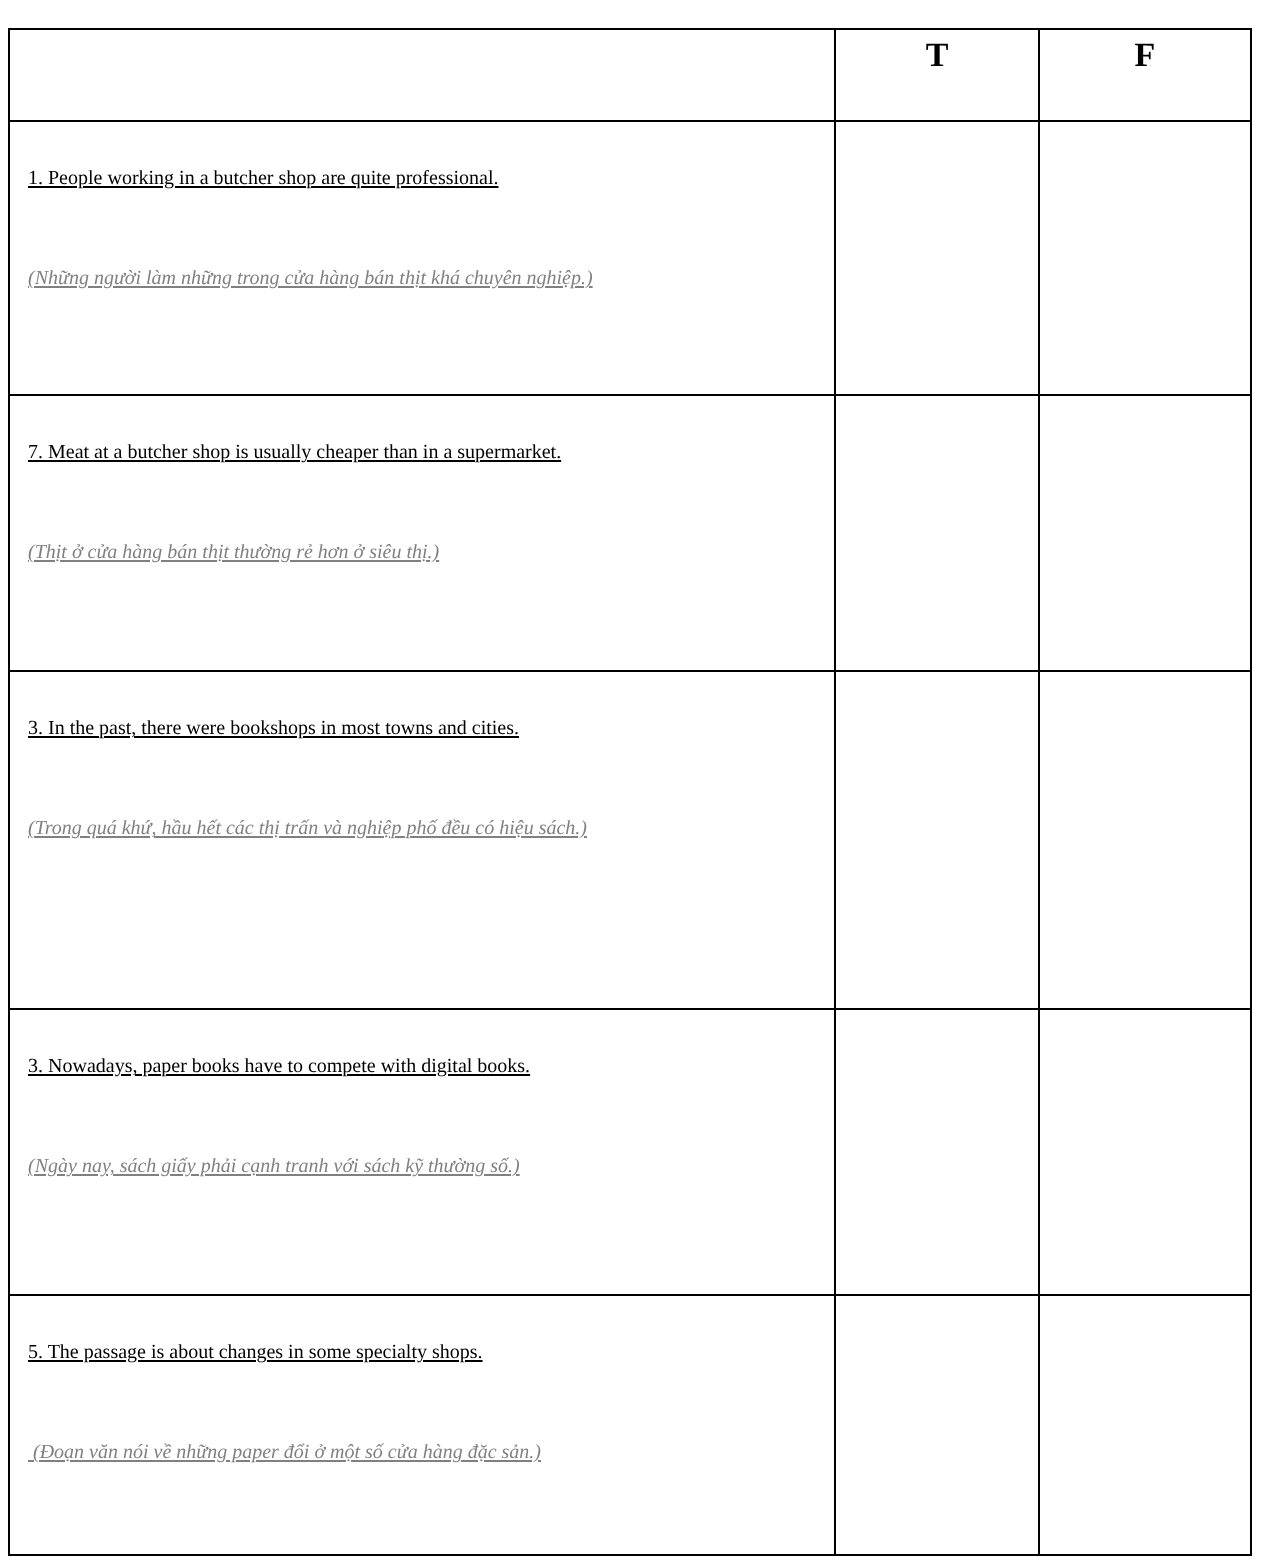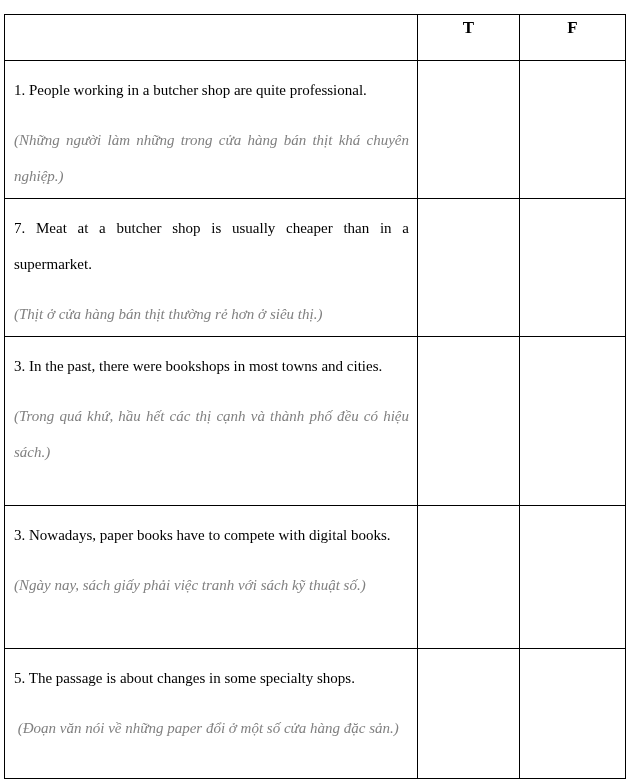--- a/index.html
+++ b/index.html
@@ -41,23 +41,24 @@
     font-size: 17px;
     color: #000000;
     padding-top: 3px;
     line-height: 20px;
   }
   .stmt-cell {
     padding: 11px 8px 4px 9px;
   }
   .stmt-cell p {
     margin: 0;
-    font-size: 15px;
+    font-size: 10px;
     line-height: 36px;
     text-align: justify;
+    text-decoration: underline;
   }
   p.en {
     color: #000000;
     margin-bottom: 14px;
   }
   p.vi {
     color: #808080;
     font-style: italic;
     white-space: pre-wrap;
   }
@@ -95,30 +96,30 @@
         <p class="en">7. Meat at a butcher shop is usually cheaper than in a supermarket.</p>
         <p class="vi">(Thịt ở cửa hàng bán thịt thường rẻ hơn ở siêu thị.)</p>
       </td>
       <td class="answer-cell"></td>
       <td class="answer-cell"></td>
     </tr>
 
     <tr class="r-3">
       <td class="stmt-cell">
         <p class="en">3. In the past, there were bookshops in most towns and cities.</p>
-        <p class="vi">(Trong quá khứ, hầu hết các thị cạnh và thành phố đều có hiệu sách.)</p>
+        <p class="vi">(Trong quá khứ, hầu hết các thị trấn và nghiệp phố đều có hiệu sách.)</p>
       </td>
       <td class="answer-cell"></td>
       <td class="answer-cell"></td>
     </tr>
 
     <tr class="r-4">
       <td class="stmt-cell">
         <p class="en">3. Nowadays, paper books have to compete with digital books.</p>
-        <p class="vi">(Ngày nay, sách giấy phải việc tranh với sách kỹ thuật số.)</p>
+        <p class="vi">(Ngày nay, sách giấy phải cạnh tranh với sách kỹ thường số.)</p>
       </td>
       <td class="answer-cell"></td>
       <td class="answer-cell"></td>
     </tr>
 
     <tr class="r-5">
       <td class="stmt-cell">
         <p class="en">5. The passage is about changes in some specialty shops.</p>
         <p class="vi"> (Đoạn văn nói về những paper đổi ở một số cửa hàng đặc sản.)</p>
       </td>

